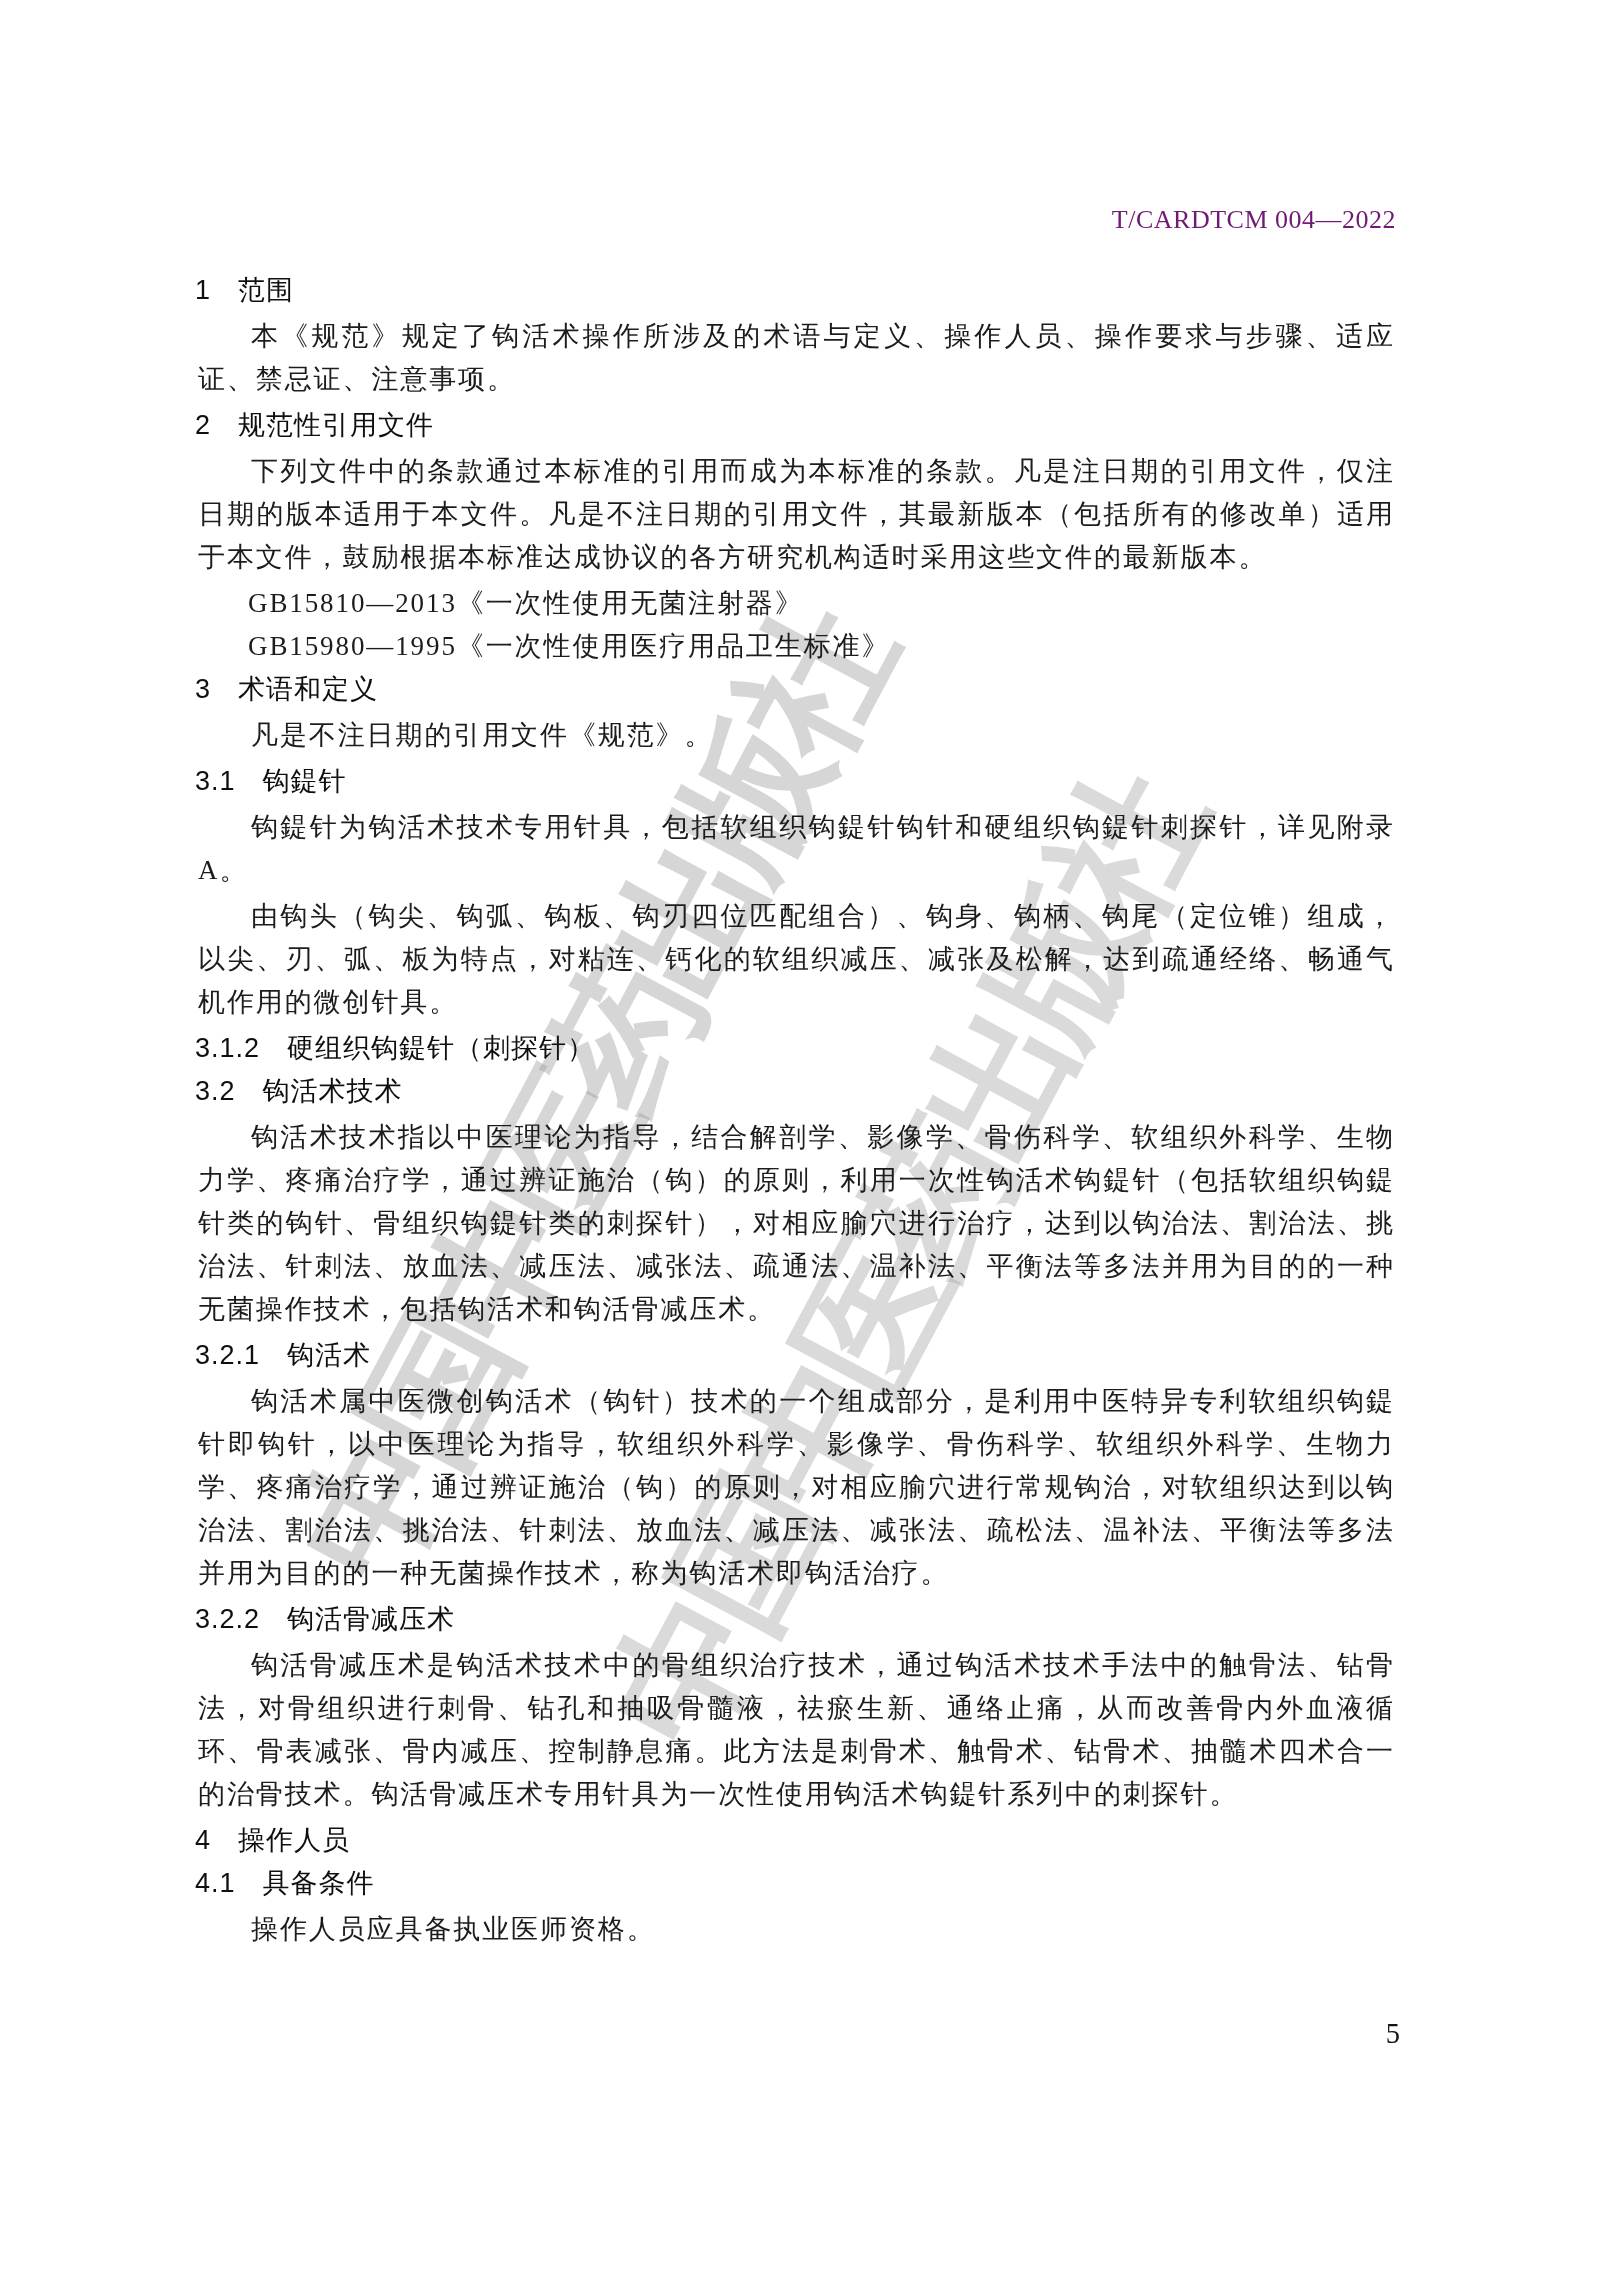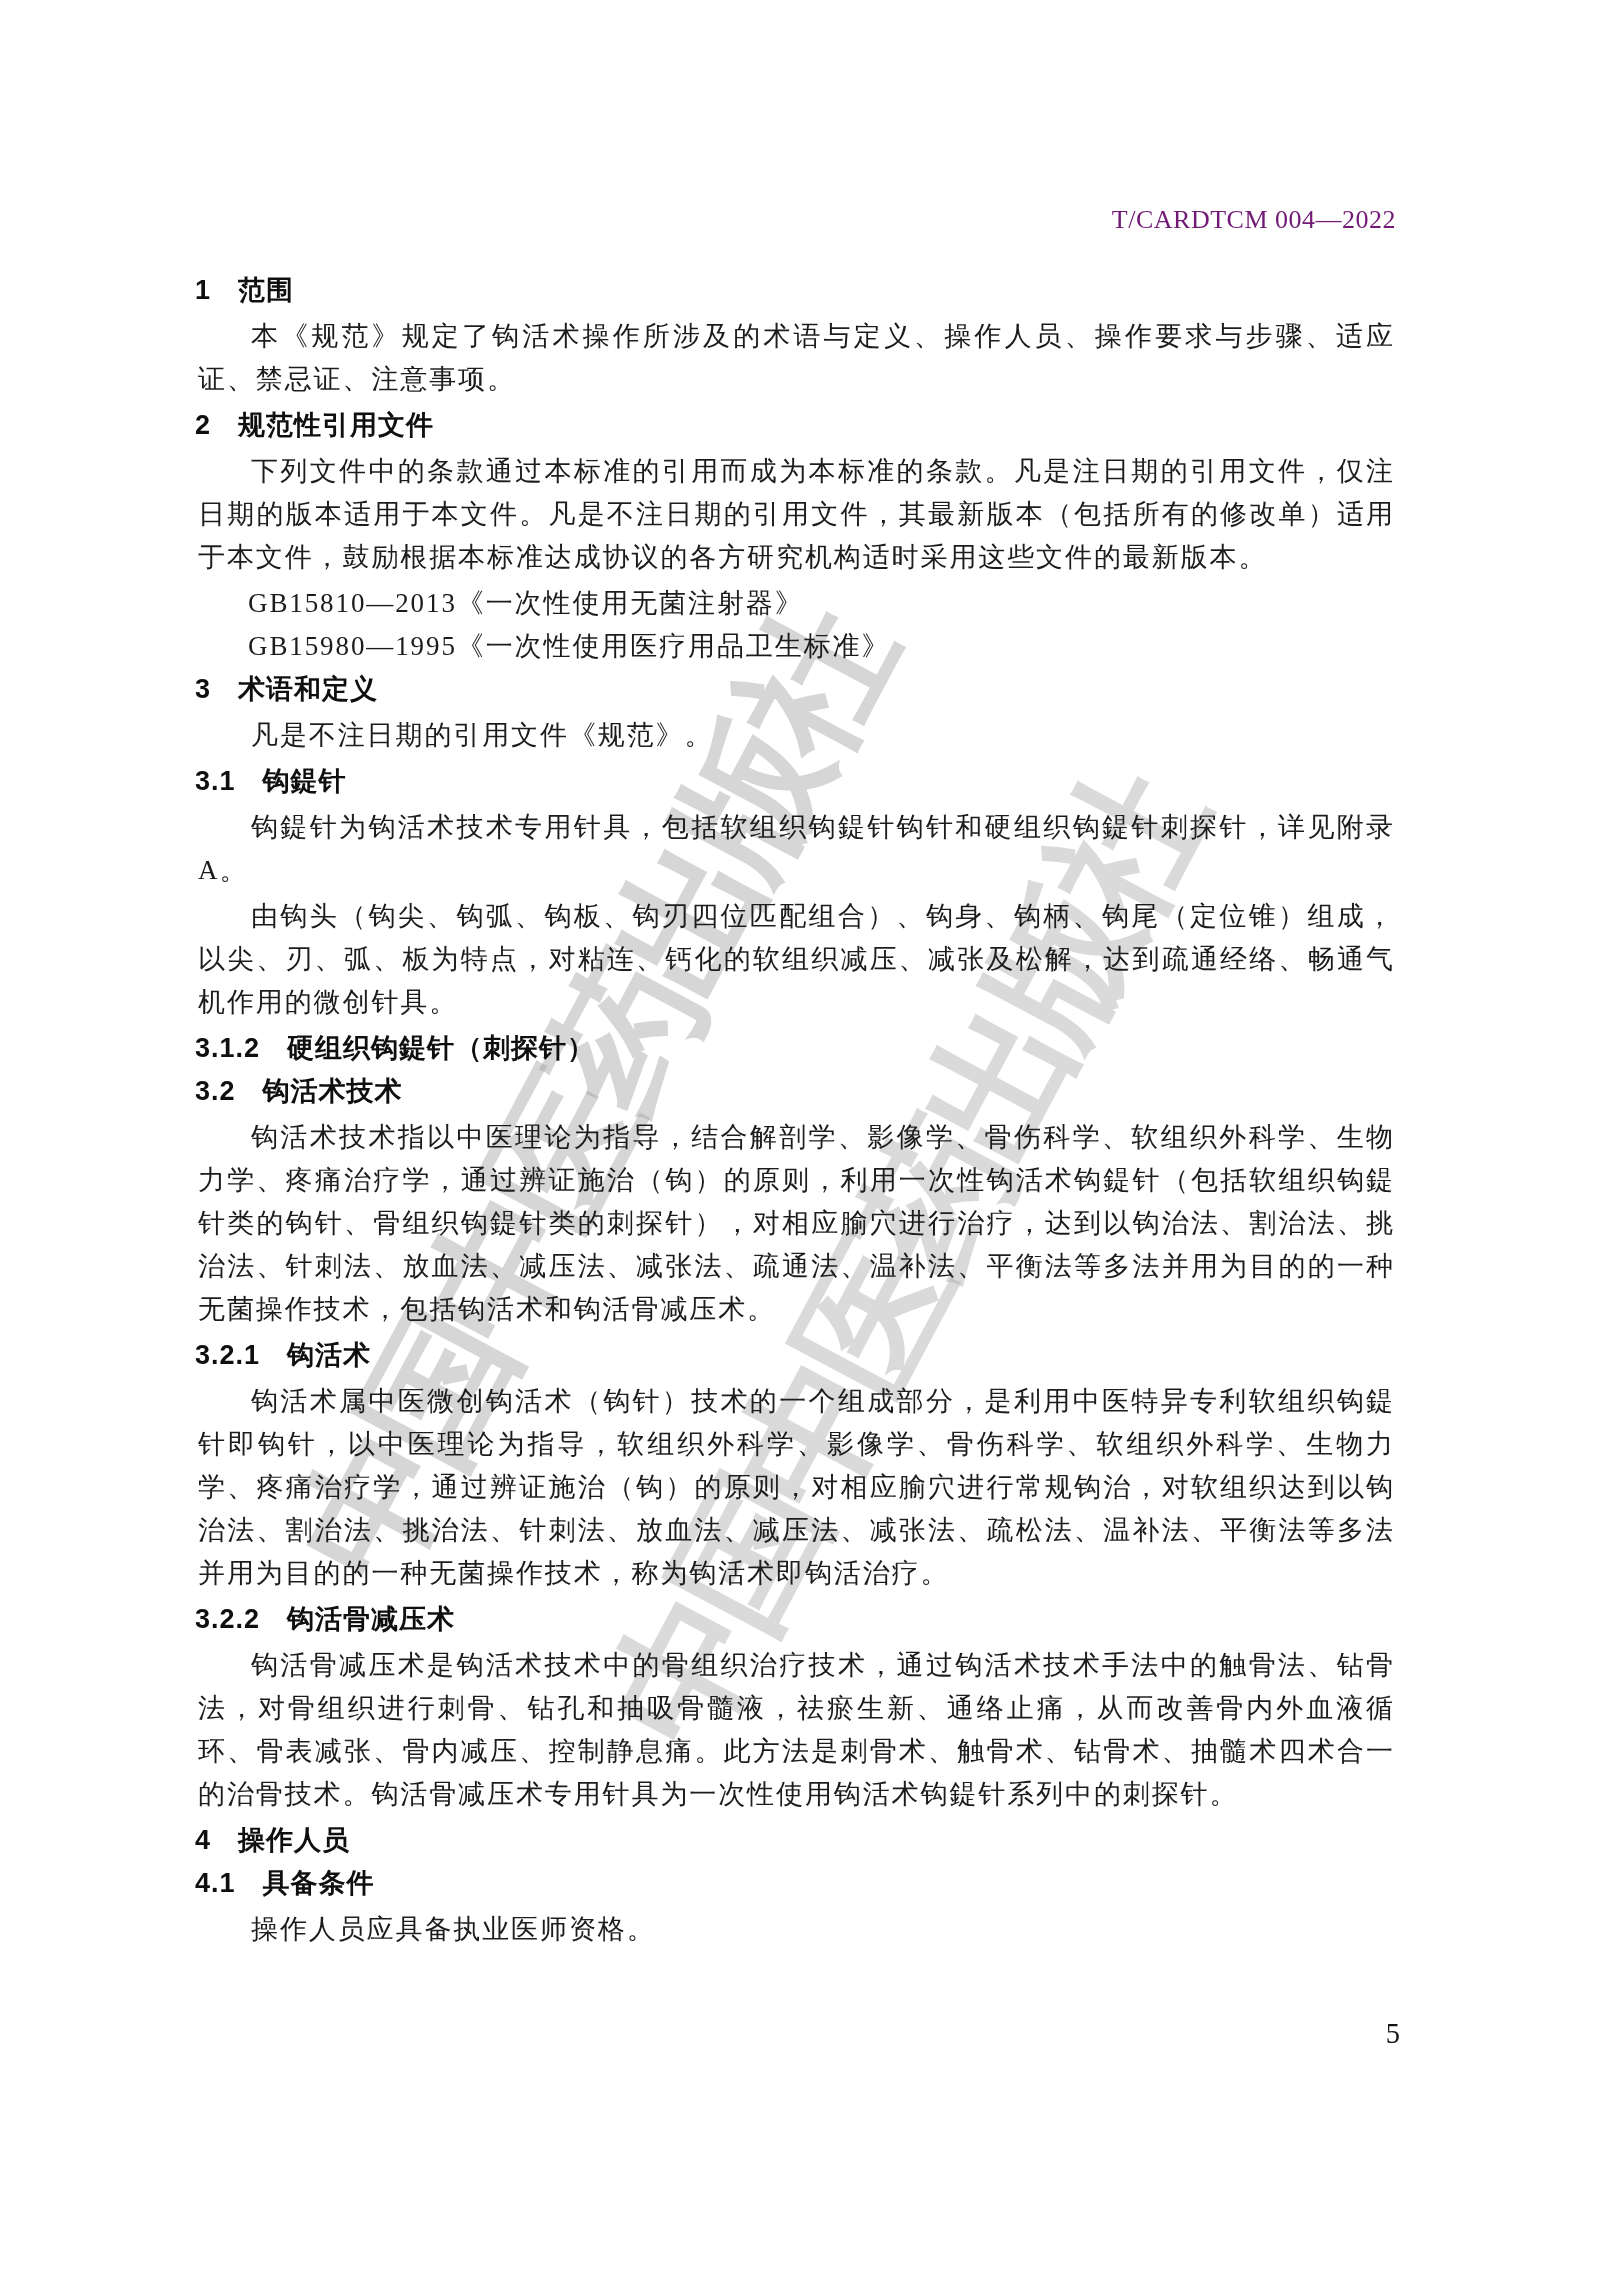--- a/index.html
+++ b/index.html
@@ -56,21 +56,21 @@
   .ref-line {
     margin: 0;
     text-indent: 53px;
     letter-spacing: 1.9px;
     text-align: left;
     color: #1c1c1c;
   }
   .heading {
     margin: 0;
     font-family: "Liberation Sans", sans-serif;
-    font-weight: bold;
+    font-weight: normal;
     font-size: 27px;
     line-height: 43px;
     color: #0f0f0f;
     text-align: left;
     text-indent: 0;
     letter-spacing: 1px;
   }
   .heading .num { margin-right: 27px; }
   .page-number {
     position: absolute;

